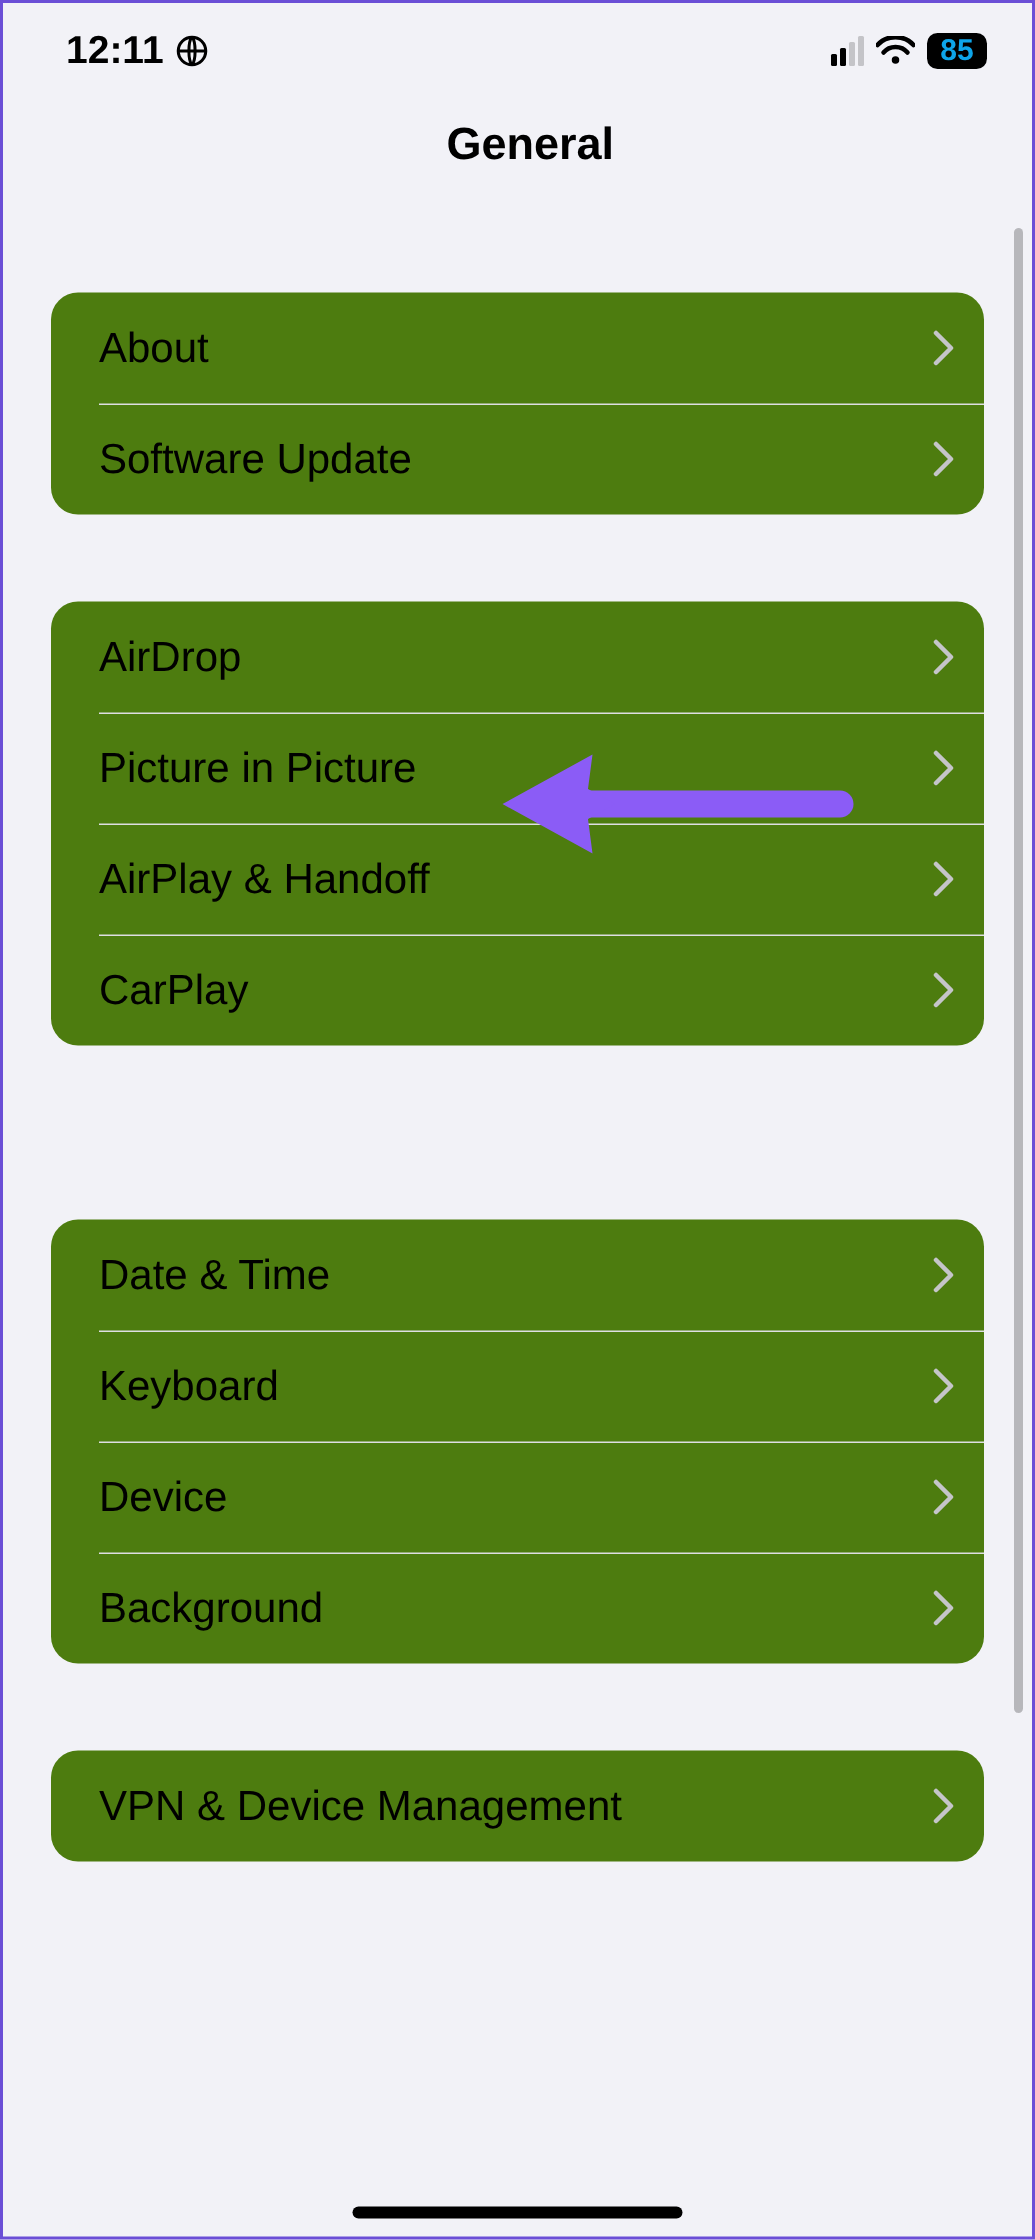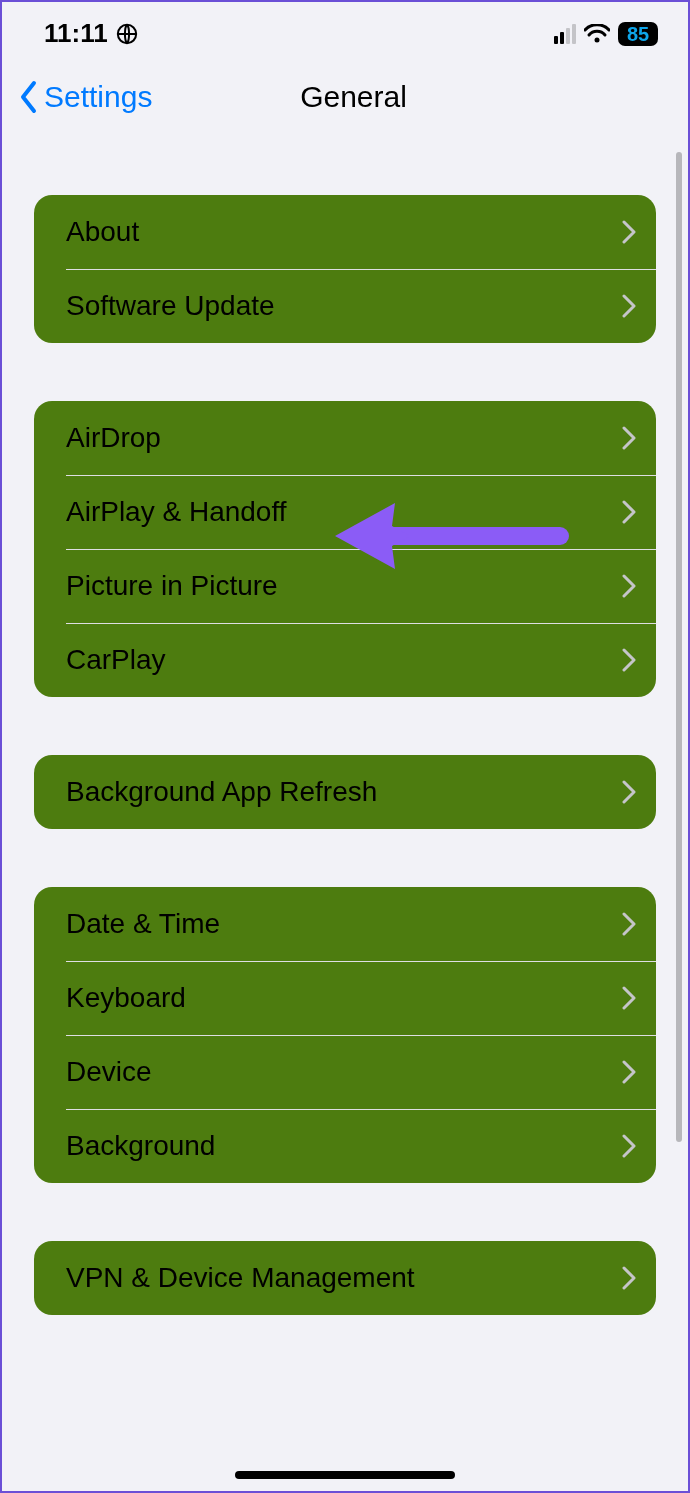--- a/index.html
+++ b/index.html
@@ -61,21 +61,21 @@
     background: none;
     border: none;
     cursor: pointer;
   }
   .back-chevron { width: 22px; height: 34px; }
   .nav-title {
     position: absolute;
     left: 0; right: 0;
     text-align: center;
     font-size: 30px;
-    font-weight: 400;
+    font-weight: 700;
     pointer-events: none;
     margin-left: 17px;
   }
   
   .content { padding: 0 32px 30px; }
   .group {
     background: #4d7c0f;
     border-radius: 18px;
     margin-top: 60px;
     overflow: hidden;
@@ -131,21 +131,21 @@
     height: 8px;
     background: #000;
     border-radius: 4px;
   }
 </style>
 </head>
 <body>
 
 <div class="status-bar">
   <div class="status-left">
-    <span>11:11</span>
+    <span>12:11</span>
     <svg class="globe-icon" viewBox="0 0 24 24">
       <circle cx="12" cy="12" r="10" fill="none" stroke="#000" stroke-width="2.2"></circle>
       <path d="M2 12h20M12 2c3 3 3 17 0 20M12 2c-3 3-3 17 0 20" fill="none" stroke="#000" stroke-width="2.2"></path>
     </svg>
   </div>
   <div class="status-right">
     <div class="signal-bars">
       <span class="bar1 on"></span>
         <span class="bar2 on"></span>
         <span class="bar3"></span>
@@ -154,26 +154,20 @@
     <svg class="wifi-icon" viewBox="0 0 26 20">
       <path d="M1 6 C7 -1 19 -1 25 6" fill="none" stroke="#000" stroke-width="3" stroke-linecap="round"></path>
       <path d="M5 11 C9 6 17 6 21 11" fill="none" stroke="#000" stroke-width="3" stroke-linecap="round"></path>
       <circle cx="13" cy="16" r="2.5" fill="#000"></circle>
     </svg>
     <span class="battery-badge">85</span>
   </div>
 </div>
 
 <div class="nav-header">
-  <button class="back-button">
-    <svg class="back-chevron" viewBox="0 0 22 34">
-      <path d="M16 3 L5 17 L16 31" fill="none" stroke="#007aff" stroke-width="4" stroke-linecap="round" stroke-linejoin="round"></path>
-    </svg>
-    <span>Settings</span>
-  </button>
   <div class="nav-title">General</div>
 </div>
 
 <div class="content">
 
   <div class="group">
     <div class="row">
       <span>About</span>
       <svg class="chevron" viewBox="0 0 14 24">
           <path d="M2 2 L12 12 L2 22"></path>
@@ -188,46 +182,40 @@
   </div>
 
   <div class="group tight">
     <div class="row">
       <span>AirDrop</span>
       <svg class="chevron" viewBox="0 0 14 24">
           <path d="M2 2 L12 12 L2 22"></path>
         </svg>
     </div>
     <div class="row">
+      <span>Picture in Picture</span>
+      <svg class="chevron" viewBox="0 0 14 24">
+          <path d="M2 2 L12 12 L2 22"></path>
+        </svg>
+    </div>
+    <div class="row">
       <span>AirPlay &amp; Handoff</span>
       <svg class="chevron" viewBox="0 0 14 24">
           <path d="M2 2 L12 12 L2 22"></path>
         </svg>
     </div>
     <div class="row">
-      <span>Picture in Picture</span>
-      <svg class="chevron" viewBox="0 0 14 24">
-          <path d="M2 2 L12 12 L2 22"></path>
-        </svg>
-    </div>
-    <div class="row">
       <span>CarPlay</span>
       <svg class="chevron" viewBox="0 0 14 24">
           <path d="M2 2 L12 12 L2 22"></path>
         </svg>
     </div>
   </div>
 
   <div class="group tight">
-    <div class="row">
-      <span>Background App Refresh</span>
-      <svg class="chevron" viewBox="0 0 14 24">
-          <path d="M2 2 L12 12 L2 22"></path>
-        </svg>
-    </div>
   </div>
 
   <div class="group tight">
     <div class="row">
       <span>Date &amp; Time</span>
       <svg class="chevron" viewBox="0 0 14 24">
           <path d="M2 2 L12 12 L2 22"></path>
         </svg>
     </div>
     <div class="row">

